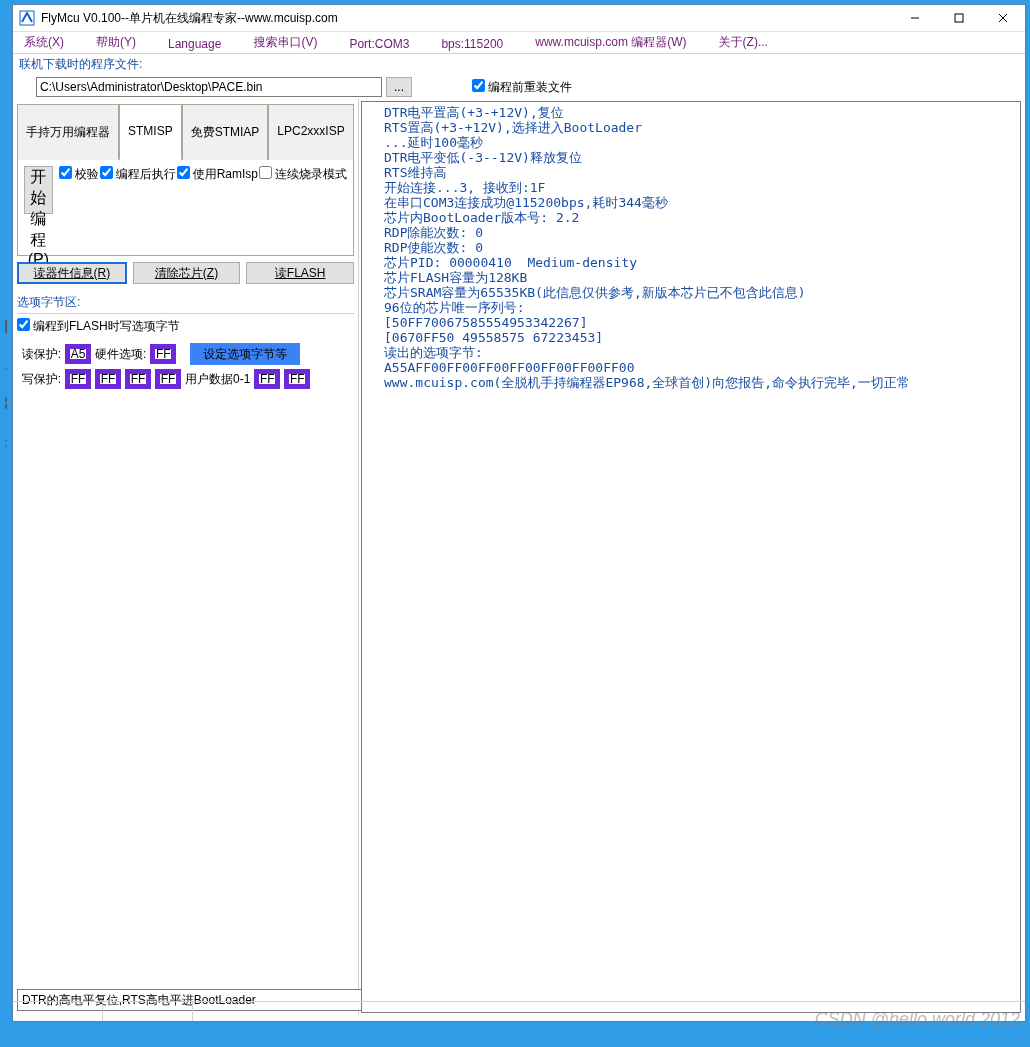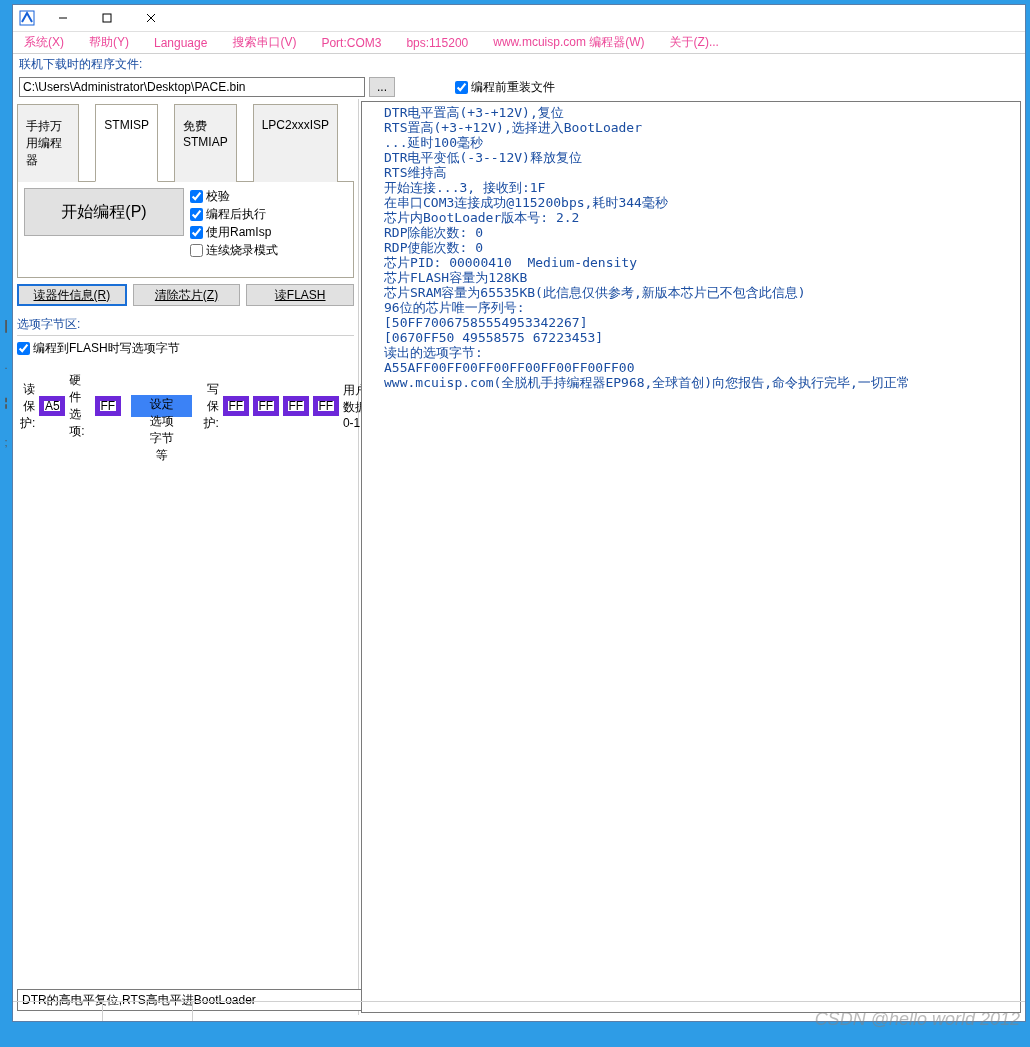--- a/index.html
+++ b/index.html
@@ -37,84 +37,84 @@
 .window-controls { display: flex; height: 100%; }
 .window-controls .wc {
   width: 44px; height: 26px;
   display: flex; align-items: center; justify-content: center;
   font-family: Arial; font-size: 12px;
 }
 .menubar {
   height: 22px;
   padding: 0 4px;
   display: flex;
-  align-items: center;
-  gap: 11px;
-  color: #ec4899;
+  align-items: flex-end;
+  gap: 18px;
+  color: #701a75;
   border-bottom: 1px solid #d0d0d0;
 }
 .menubar .mi { padding: 2px 7px; cursor: default; white-space: nowrap; }
 .section-label { padding: 2px 6px; color: #1a4da1; }
 .file-row {
-  display: flex; align-items: center; padding: 2px 6px; gap: 4px;
+  display: flex; align-items: center; padding: 2px 23px; gap: 4px;
 }
 .file-input {
   flex: 0 0 346px; height: 20px;
   border: 1px solid #7a7a7a; padding: 1px 3px; font-size: 12px;
   font-family: inherit;
 }
 .browse-btn {
   width: 26px; height: 20px;
   border: 1px solid #adadad; background: #e1e1e1;
   font-size: 12px; cursor: pointer;
 }
-.cb { display: inline-flex; align-items: center; gap: 3px; white-space: nowrap; }
+.cb { display: inline-flex; align-items: flex-start; gap: 3px; white-space: nowrap; }
 .cb input { width: 13px; height: 13px; margin: 0; }
 .content {
   display: flex;
   height: calc(100% - 100px);
 }
 .left-panel {
   width: 346px;
   border-right: 1px solid #d0d0d0;
   padding: 2px 4px;
   display: flex; flex-direction: column;
 }
 .tabs {
   display: flex; border-bottom: 1px solid #aca899;
   margin-top: 2px;
 }
 .tab {
-  padding: 13px 8px; border: 1px solid #aca899;
+  padding: 19px 8px; border: 1px solid #aca899;
   border-bottom: none; background: #f0f0f0;
-  margin-right: 16px; position: relative; top: 1px;
+  margin-right: 0px; position: relative; top: 1px;
   cursor: default;
 }
 .tab.active { background: #fff; border-bottom: 1px solid #fff; }
 .tab-body {
   border: 1px solid #aca899; border-top: none;
   padding: 6px; min-height: 96px;
   display: flex; gap: 6px;
 }
 .start-btn {
   width: 160px; height: 48px;
   border: 1px solid #adadad; background: #e1e1e1;
   font-size: 16px; cursor: pointer;
 }
-.cb-col { display: flex; flex-direction: column; gap: 1px; }
+.cb-col { display: flex; flex-direction: row; gap: 1px; }
 .btn-row { display: flex; gap: 6px; margin-top: 6px; }
 .small-btn {
   flex: 1; height: 22px;
   border: 1px solid #adadad; background: #e1e1e1;
   font-size: 12px; cursor: pointer; text-decoration: underline;
 }
 .small-btn.blue { border: 2px solid #1a6fd6; }
 .group-label { margin-top: 10px; color: #1a4da1; }
 .divider { height:1px; background:#d0d0d0; margin: 2px 0 4px 0; }
-.opt-grid { display: flex; flex-direction: row; gap: 4px; margin-top: 15px; }
+.opt-grid { display: flex; flex-direction: column; gap: 4px; margin-top: 8px; }
 .opt-row { display: flex; align-items: center; gap: 4px; }
 .opt-row .lab { width: 44px; text-align: right;}
 .hex-input {
   width: 26px; height: 20px; border: 5px solid #6d28d9;
   text-align: center; font-size: 12px; font-family: inherit;
 }
 .set-btn {
   height: 22px; padding: 0 12px;
   border: 1px solid #3b82f6; background: #3b82f6;
   font-size: 12px; cursor: pointer;
@@ -164,20 +164,21 @@
 
 <div class="window">
 
   <div class="titlebar">
     <span class="app-icon">
       <svg width="16" height="16" viewBox="0 0 16 16">
           <rect x="1" y="1" width="14" height="14" fill="#fff" stroke="#1560d8"></rect>
           <path d="M3 12 L8 3 L13 12" fill="none" stroke="#1560d8" stroke-width="2"></path>
         </svg>
     </span>
+    <span class="title">FlyMcu V0.100--单片机在线编程专家--www.mcuisp.com</span>
     <div class="window-controls">
       <div class="wc">
           <svg width="10" height="10">
             <line x1="1" y1="5" x2="9" y2="5" stroke="#000"></line>
           </svg>
         </div>
       <div class="wc">
           <svg width="10" height="10">
             <rect x="1" y="1" width="8" height="8" fill="none" stroke="#000"></rect>
           </svg>

